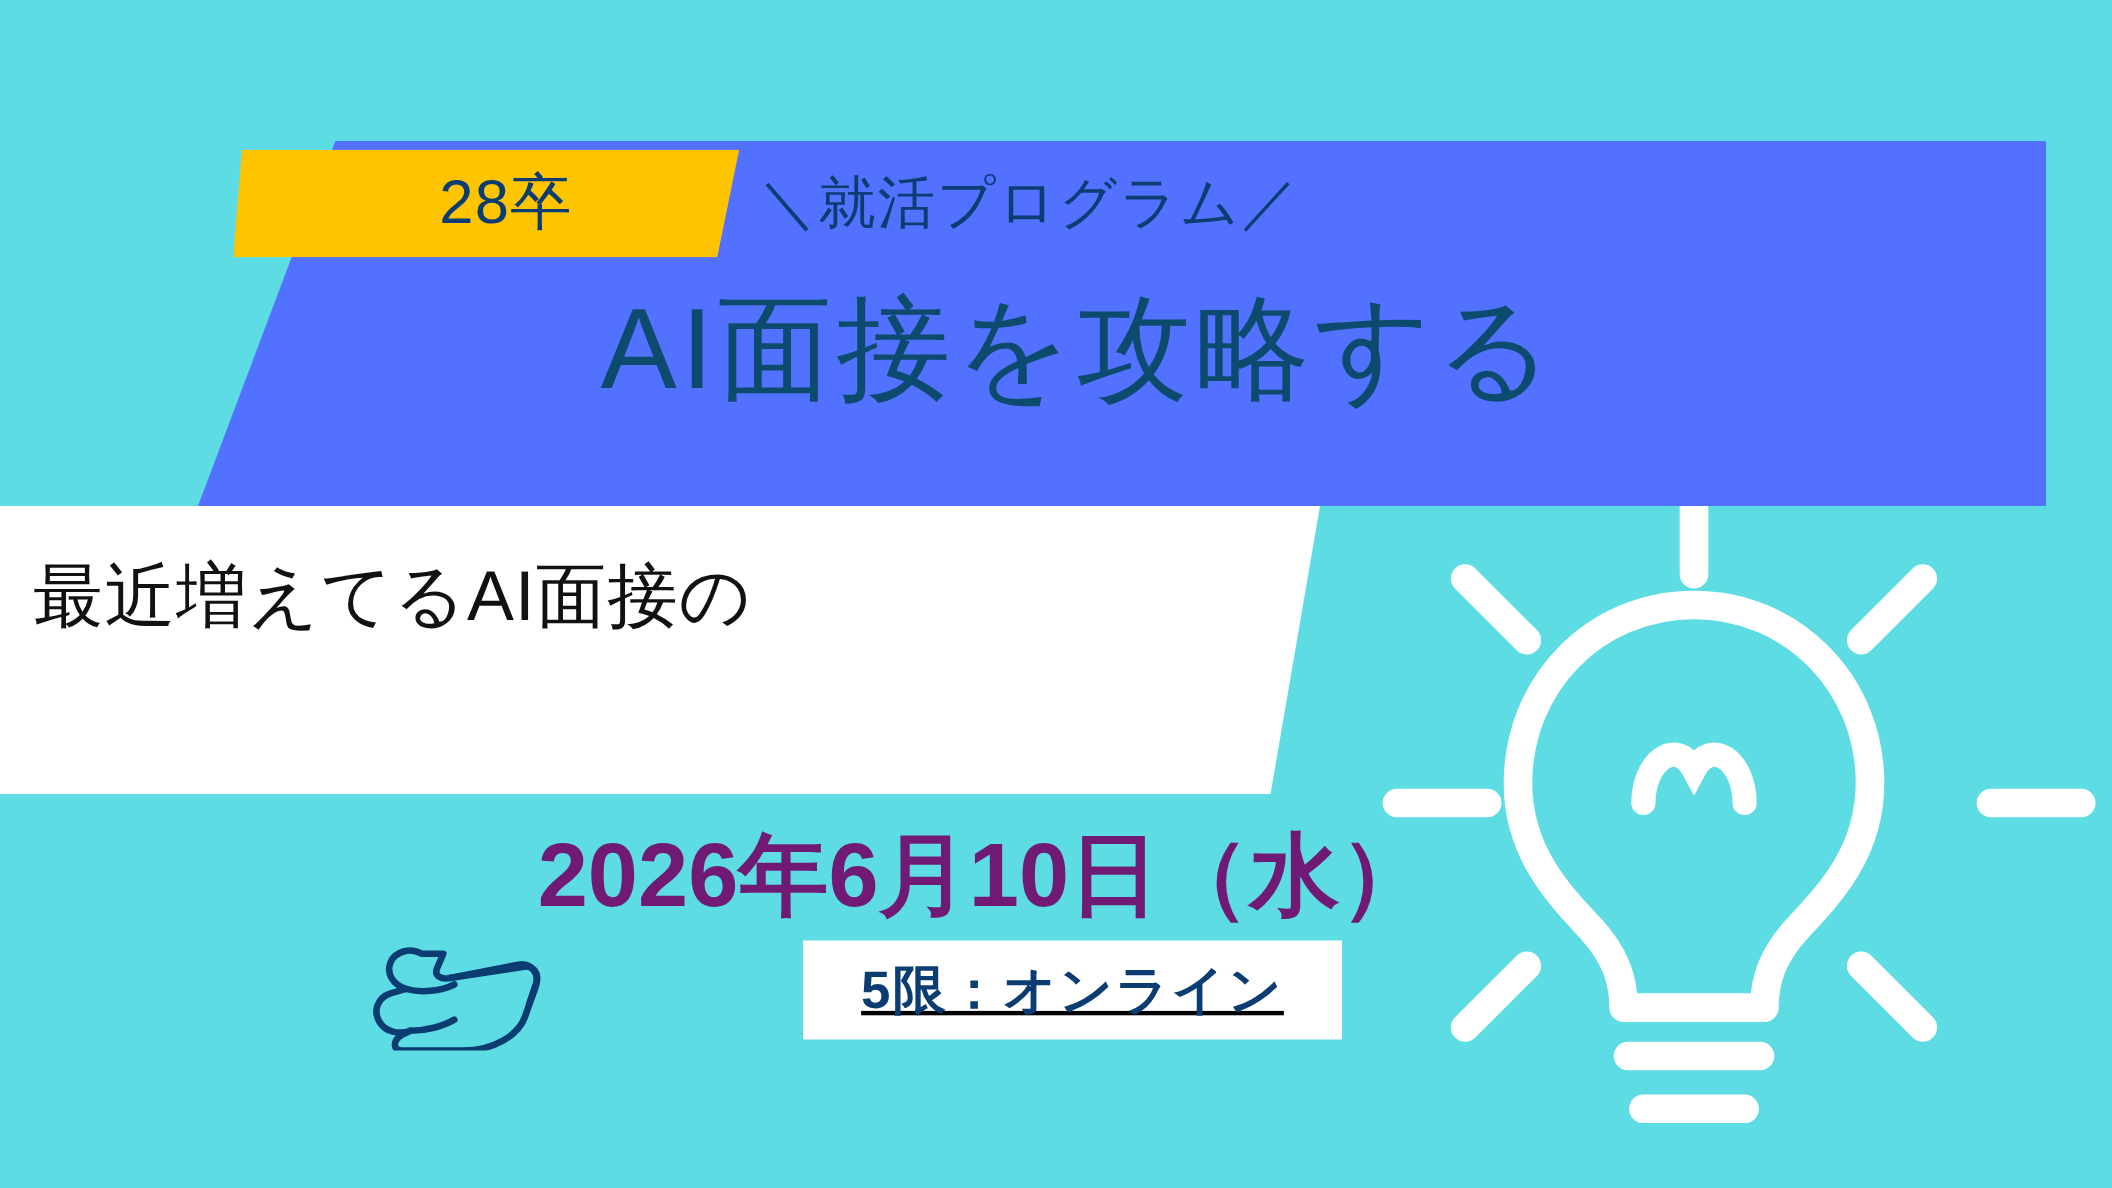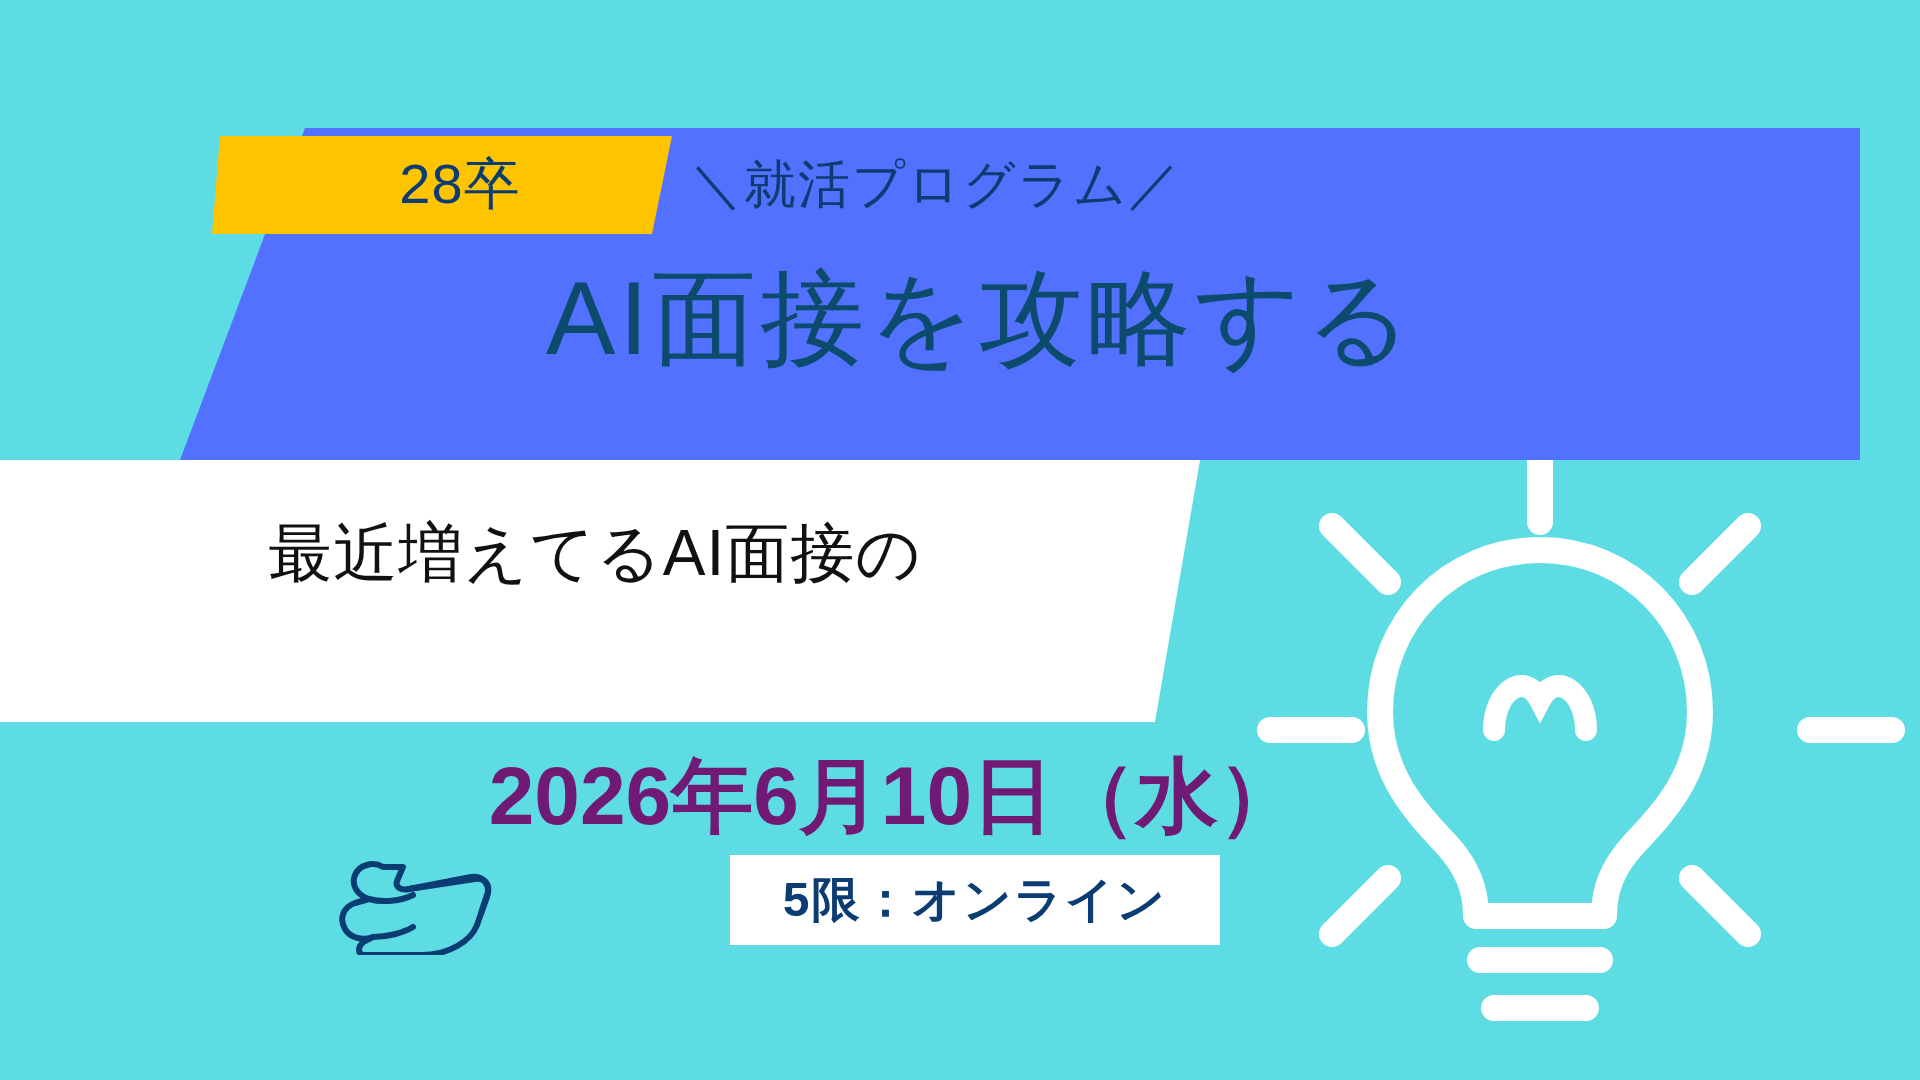--- a/index.html
+++ b/index.html
@@ -87,23 +87,23 @@
     left: -30px;
     top: 460px;
     width: 1230px;
     height: 262px;
     background: #ffffff;
     clip-path: polygon(0 0, 1230px 0, 1185px 262px, 0 262px);
   }
   .subtitle-text {
     position: absolute;
     left: 30px;
-    top: 511px;
+    top: 500px;
     width: 1130px;
-    text-align: center;
+    text-align: left;
     font-size: 64px;
     line-height: 1.34;
     color: #111111;
     letter-spacing: 1px;
   }
   .subtitle-text span { display: block; }
 
   
   .event-date {
     position: absolute;
@@ -122,20 +122,21 @@
   .session-badge {
     position: absolute;
     left: 730px;
     top: 855px;
     width: 490px;
     height: 90px;
     background: #ffffff;
     display: flex;
     align-items: center;
     justify-content: center;
+    text-decoration: underline;
   }
   .session-badge-label {
     font-size: 48px;
     font-weight: 700;
     color: #0b3d73;
     letter-spacing: 2px;
     white-space: nowrap;
   }
 
   

